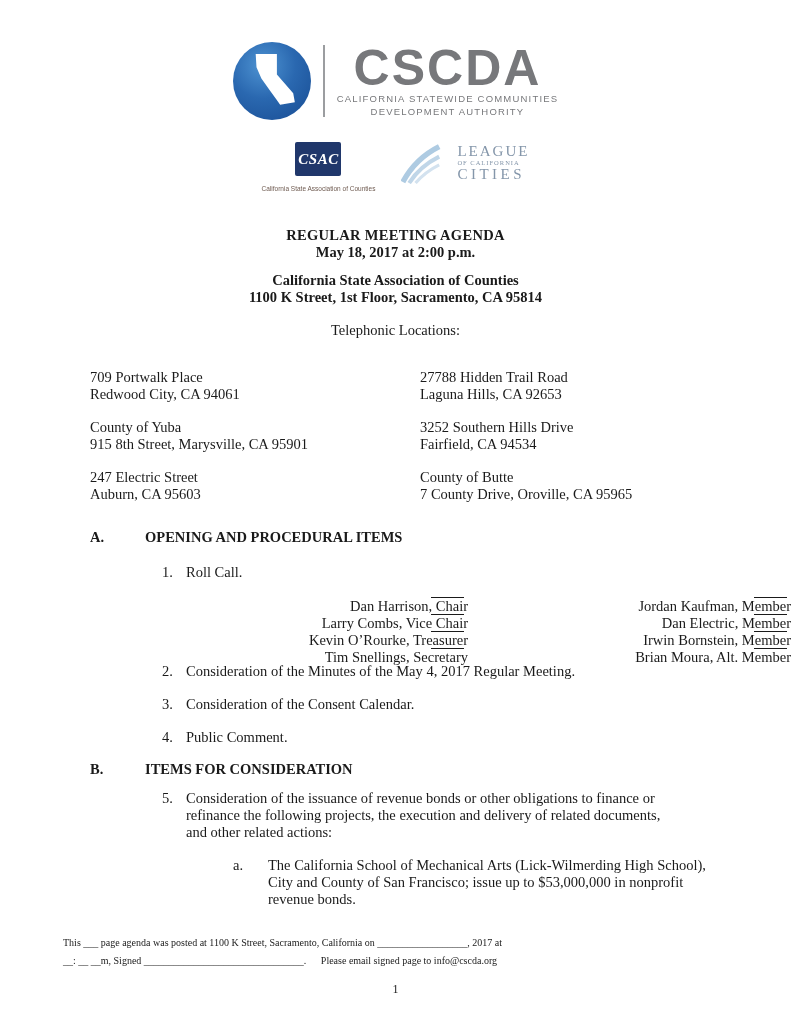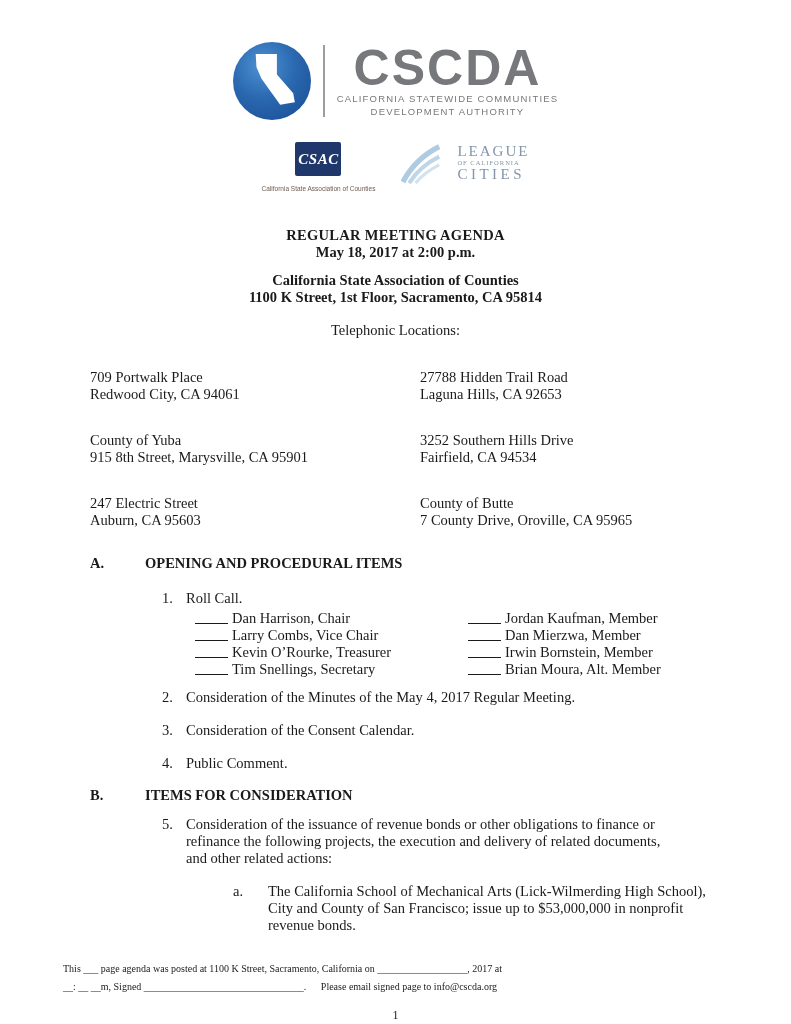--- a/index.html
+++ b/index.html
@@ -57,21 +57,21 @@
   .t-venue{margin-top:11px;}
   .t-tele{margin-top:16px;}
 
   
   .locations{
     margin:30px 0 0 90px;
     display:grid;
     grid-template-columns:330px auto;
     grid-template-rows:repeat(3, auto);
     grid-auto-flow:column;
-    row-gap:29px;
+    row-gap:16px;
   }
 
   
   .section-heading{display:flex;margin-left:90px;font-weight:bold;}
   .section-heading .letter{width:55px;flex:0 0 auto;}
   .sec-a{margin-top:26px;}
   .sec-b{margin-top:15px;}
   .item{display:flex;margin-left:162px;}
   .item .num{width:24px;flex:0 0 auto;}
   .item .content{max-width:492px;}
@@ -85,21 +85,21 @@
   .subitem .content{max-width:448px;}
 
   
   .rollcall{
     margin:3px 0 0 195px;
     display:grid;
     grid-template-columns:273px auto;
     grid-template-rows:repeat(4, 17px);
     grid-auto-flow:column;
   }
-  .rc-row{display:flex;align-items:flex-start;}
+  .rc-row{display:flex;align-items:flex-end;flex-direction:column;}
   .rc-blank{
     width:33px;height:13px;flex:0 0 auto;
     border-bottom:1.4px solid #1a1a1a;
     margin-right:4px;
   }
   .rc-name{padding-bottom:0;}
 
   
   .footer{margin:26px 0 0 63px;font-weight:normal;font-size:10px;line-height:18px;}
   .footer-line{white-space:nowrap;}
@@ -211,21 +211,21 @@
       <div class="rc-row">
         <span class="rc-blank"></span>
         <span class="rc-name">Tim Snellings, Secretary</span>
       </div>
       <div class="rc-row">
         <span class="rc-blank"></span>
         <span class="rc-name">Jordan Kaufman, Member</span>
       </div>
       <div class="rc-row">
         <span class="rc-blank"></span>
-        <span class="rc-name">Dan Mierzwa, Member</span>
+        <span class="rc-name">Dan Electric, Member</span>
       </div>
       <div class="rc-row">
         <span class="rc-blank"></span>
         <span class="rc-name">Irwin Bornstein, Member</span>
       </div>
       <div class="rc-row">
         <span class="rc-blank"></span>
         <span class="rc-name">Brian Moura, Alt. Member</span>
       </div>
     </div>

